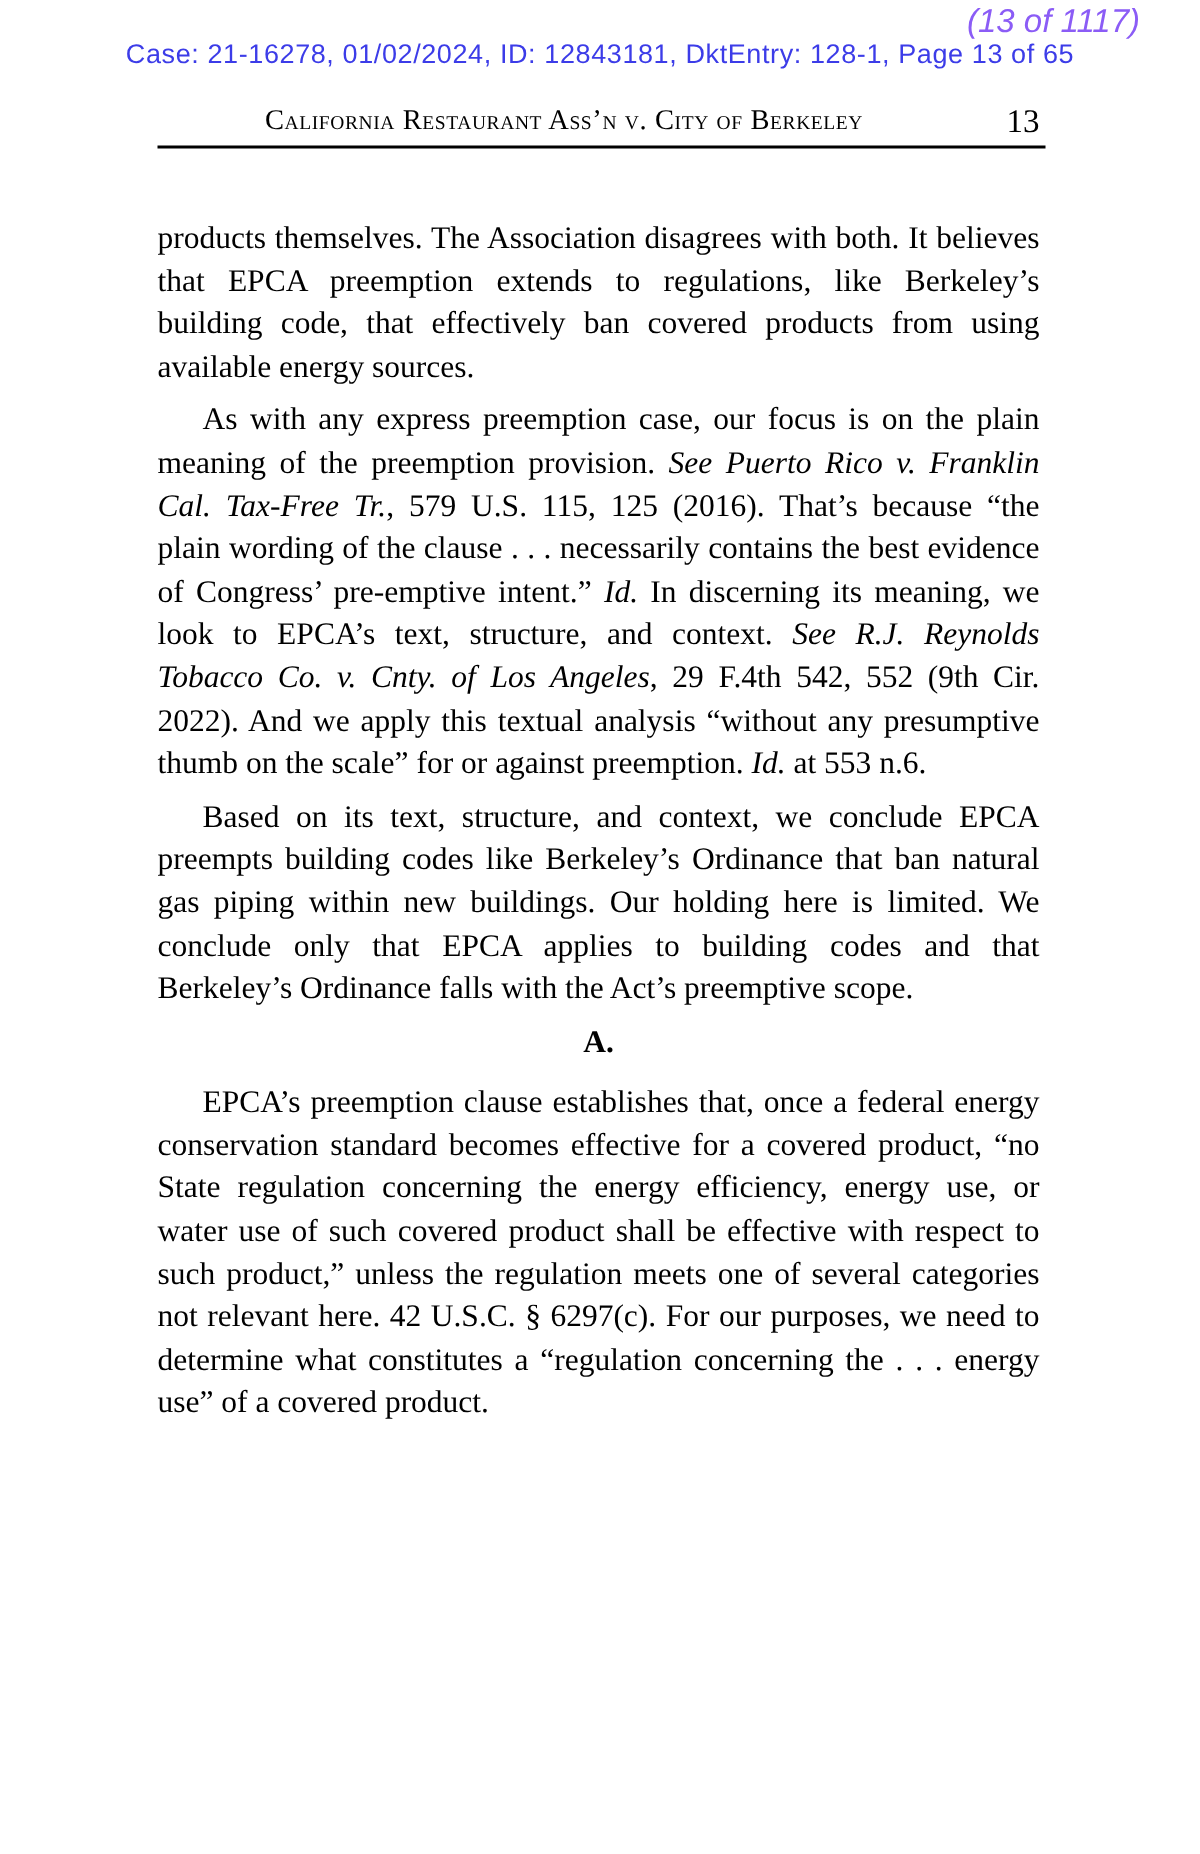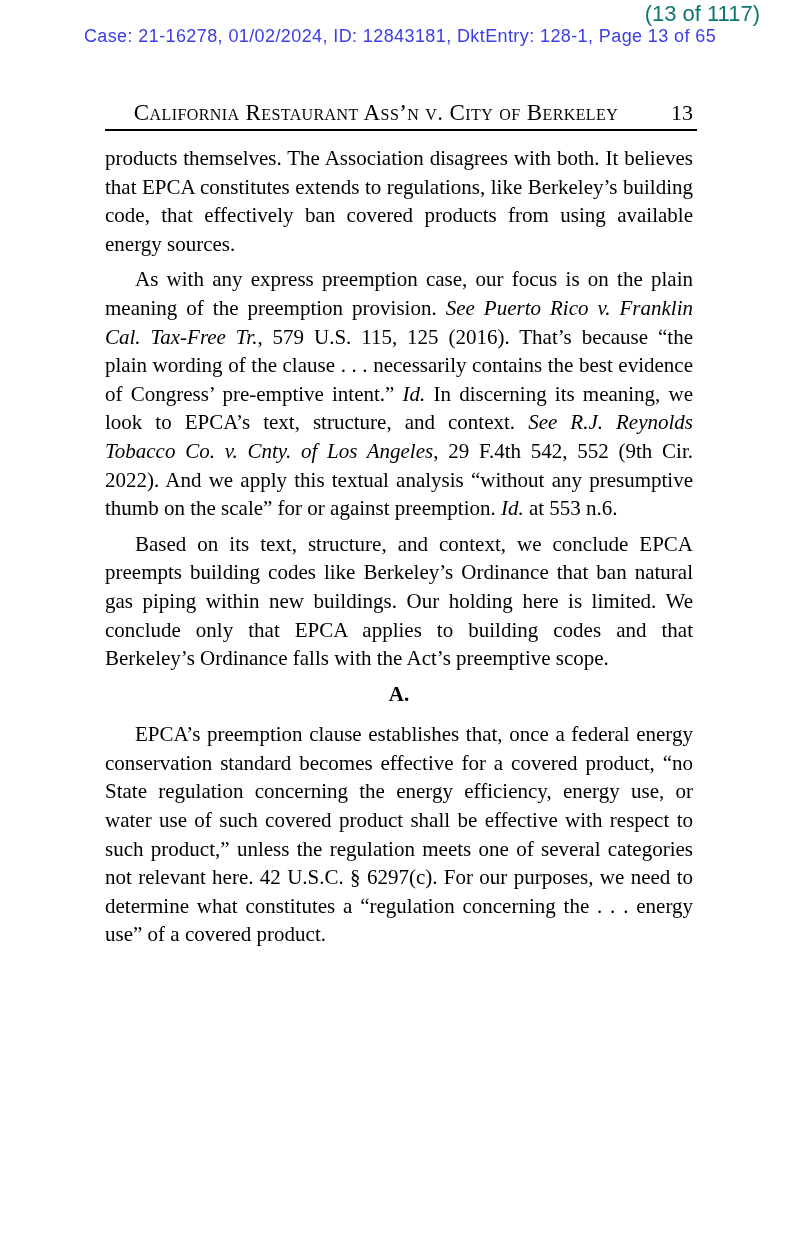--- a/index.html
+++ b/index.html
@@ -31,25 +31,24 @@
 
   
   .doc-header {
     position: absolute; left: 105px; top: 70px; width: 592px;
     border-bottom: 2px solid #000;
     padding-bottom: 5px;
     text-align: center;
   }
   .case-title {
     font-variant: small-caps;
-    font-size: 23px; line-height: 22px;
+    font-size: 19px; line-height: 22px;
     letter-spacing: 0.4px;
     display: inline-block;
     padding-right: 50px; 
-    margin-top: 32px;
   }
   .header-page-number {
     position: absolute; right: 4px; bottom: 5px;
     font-size: 22px; line-height: 22px; text-align: right;
   }
 
   
   .doc-body {
     position: absolute; left: 105px; top: 99px; width: 588px;
   }
@@ -67,31 +66,31 @@
     font-weight: bold;
     text-align: center;
   }
   .doc-body i { font-style: italic; }
 </style>
 </head>
 <body>
 
 <div class="page">
 
-  <div class="stamp-line1" style="color: #0f766e;">(13 of 1117)</div>
+  <div class="stamp-line1" style="color: #8b5cf6; font-style: italic;">(13 of 1117)</div>
 
   <div class="stamp-line2" style="color: rgb(60, 60, 232);">Case: 21-16278, 01/02/2024, ID: 12843181, DktEntry: 128-1, Page 13 of 65</div>
 
   <div class="doc-header">
     <span class="case-title">California Restaurant Ass’n v. City of Berkeley</span>
     <span class="header-page-number">13</span>
   </div>
 
   <div class="doc-body">
 
-  <p class="body-par first"><span>products themselves.  The Association disagrees with both.  It believes that EPCA constitutes extends to regulations, like Berkeley’s building code, that effectively ban covered products from using available energy sources.</span></p>
+  <p class="body-par first"><span>products themselves.  The Association disagrees with both.  It believes that EPCA preemption extends to regulations, like Berkeley’s building code, that effectively ban covered products from using available energy sources.</span></p>
       <p class="body-par indent"><span>As with any express preemption case, our focus is on the plain meaning of the preemption provision.  </span><i>See Puerto Rico v. Franklin Cal. Tax-Free Tr.</i><span>, 579 U.S. 115, 125 (2016).  That’s because “the plain wording of the clause . . . necessarily contains the best evidence of Congress’ pre-emptive intent.”  </span><i>Id.</i><span>  In discerning its meaning, we look to EPCA’s text, structure, and context.  </span><i>See R.J. Reynolds Tobacco Co. v. Cnty. of Los Angeles</i><span>, 29 F.4th 542, 552 (9th Cir. 2022).  And we apply this textual analysis “without any presumptive thumb on the scale” for or against preemption.  </span><i>Id.</i><span> at 553 n.6.</span></p>
       <p class="body-par indent"><span>Based on its text, structure, and context, we conclude EPCA preempts building codes like Berkeley’s Ordinance that ban natural gas piping within new buildings.  Our holding here is limited.  We conclude only that EPCA applies to building codes and that Berkeley’s Ordinance falls with the Act’s preemptive scope.</span></p>
       <p class="section-heading">A.</p>
       <p class="body-par indent"><span>EPCA’s preemption clause establishes that, once a federal energy conservation standard becomes effective for a covered product, “no State regulation concerning the energy efficiency, energy use, or water use of such covered product shall be effective with respect to such product,” unless the regulation meets one of several categories not relevant here.  42 U.S.C. § 6297(c).  For our purposes, we need to determine what constitutes a “regulation concerning the . . . energy use” of a covered product.</span></p>
     </div>
 
 </div>
 
 </body></html>

